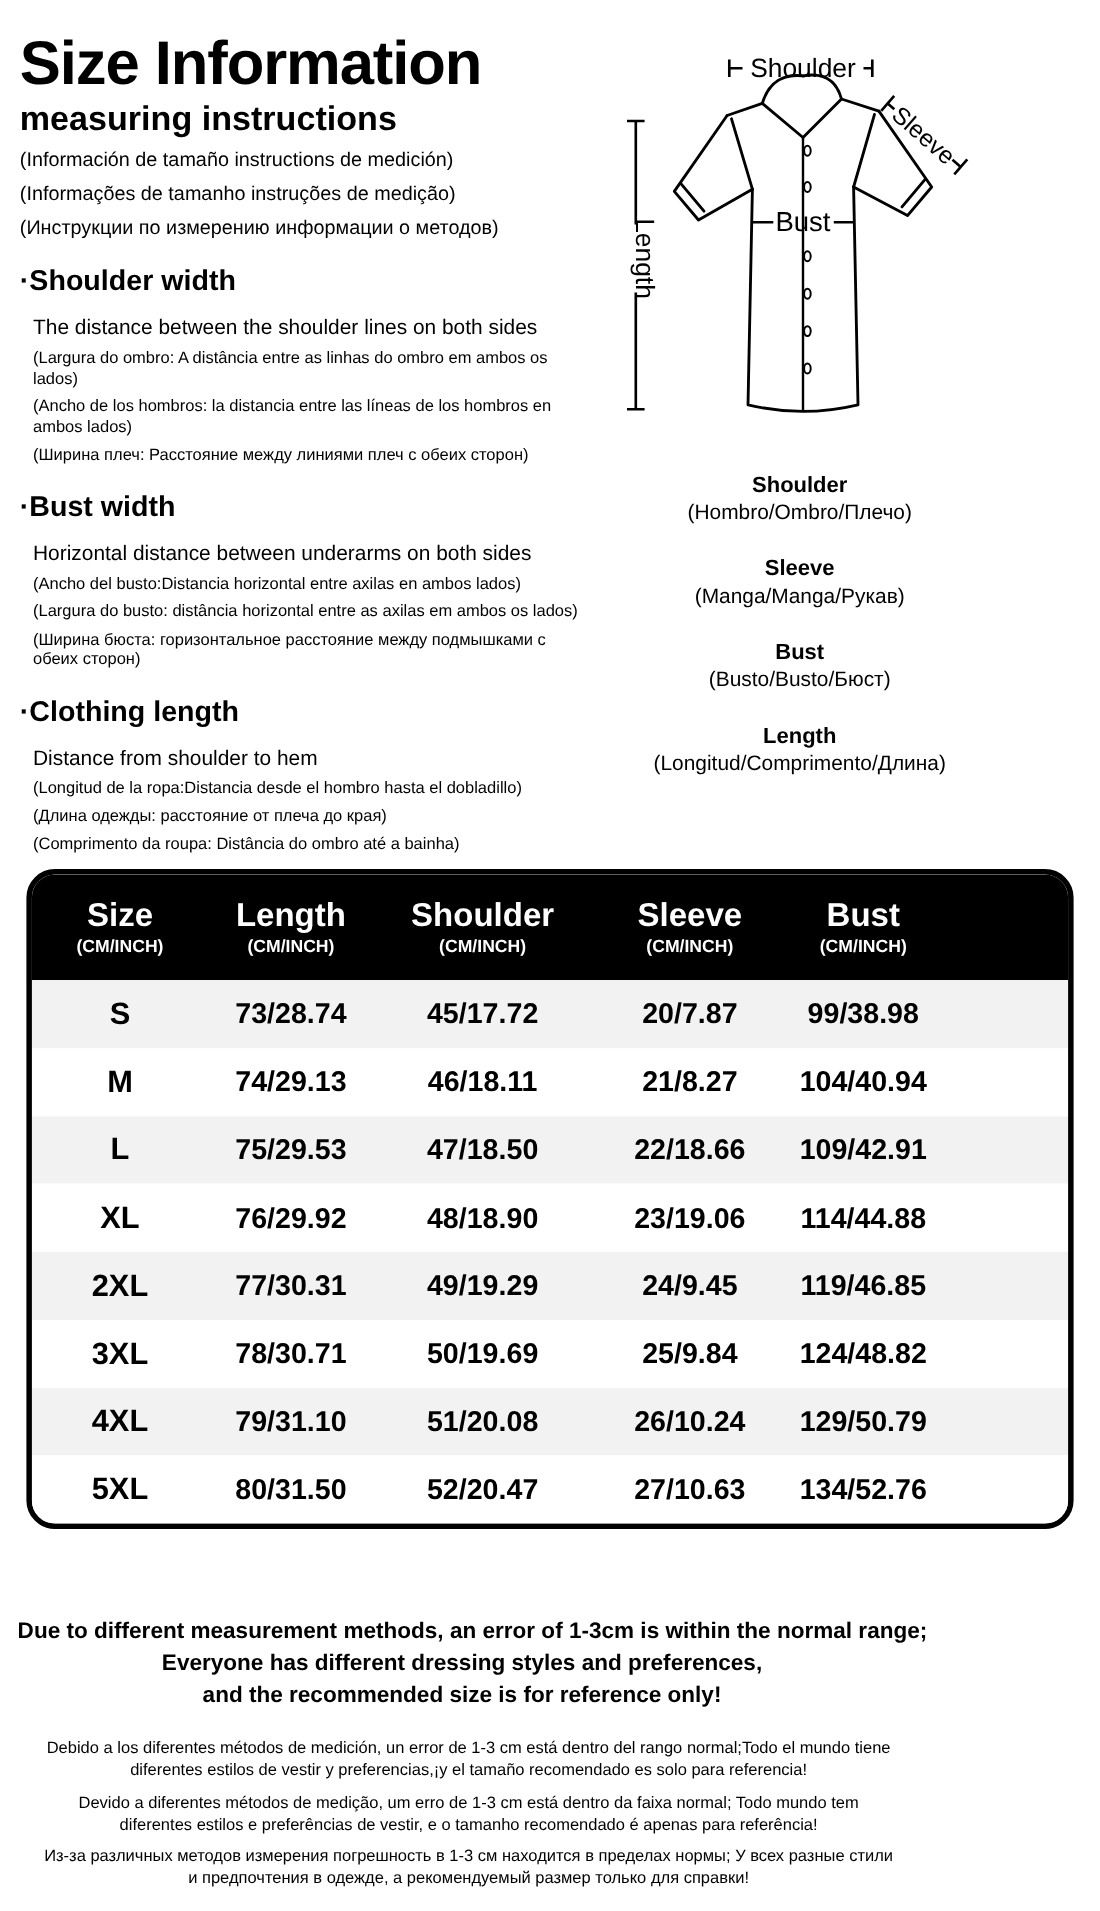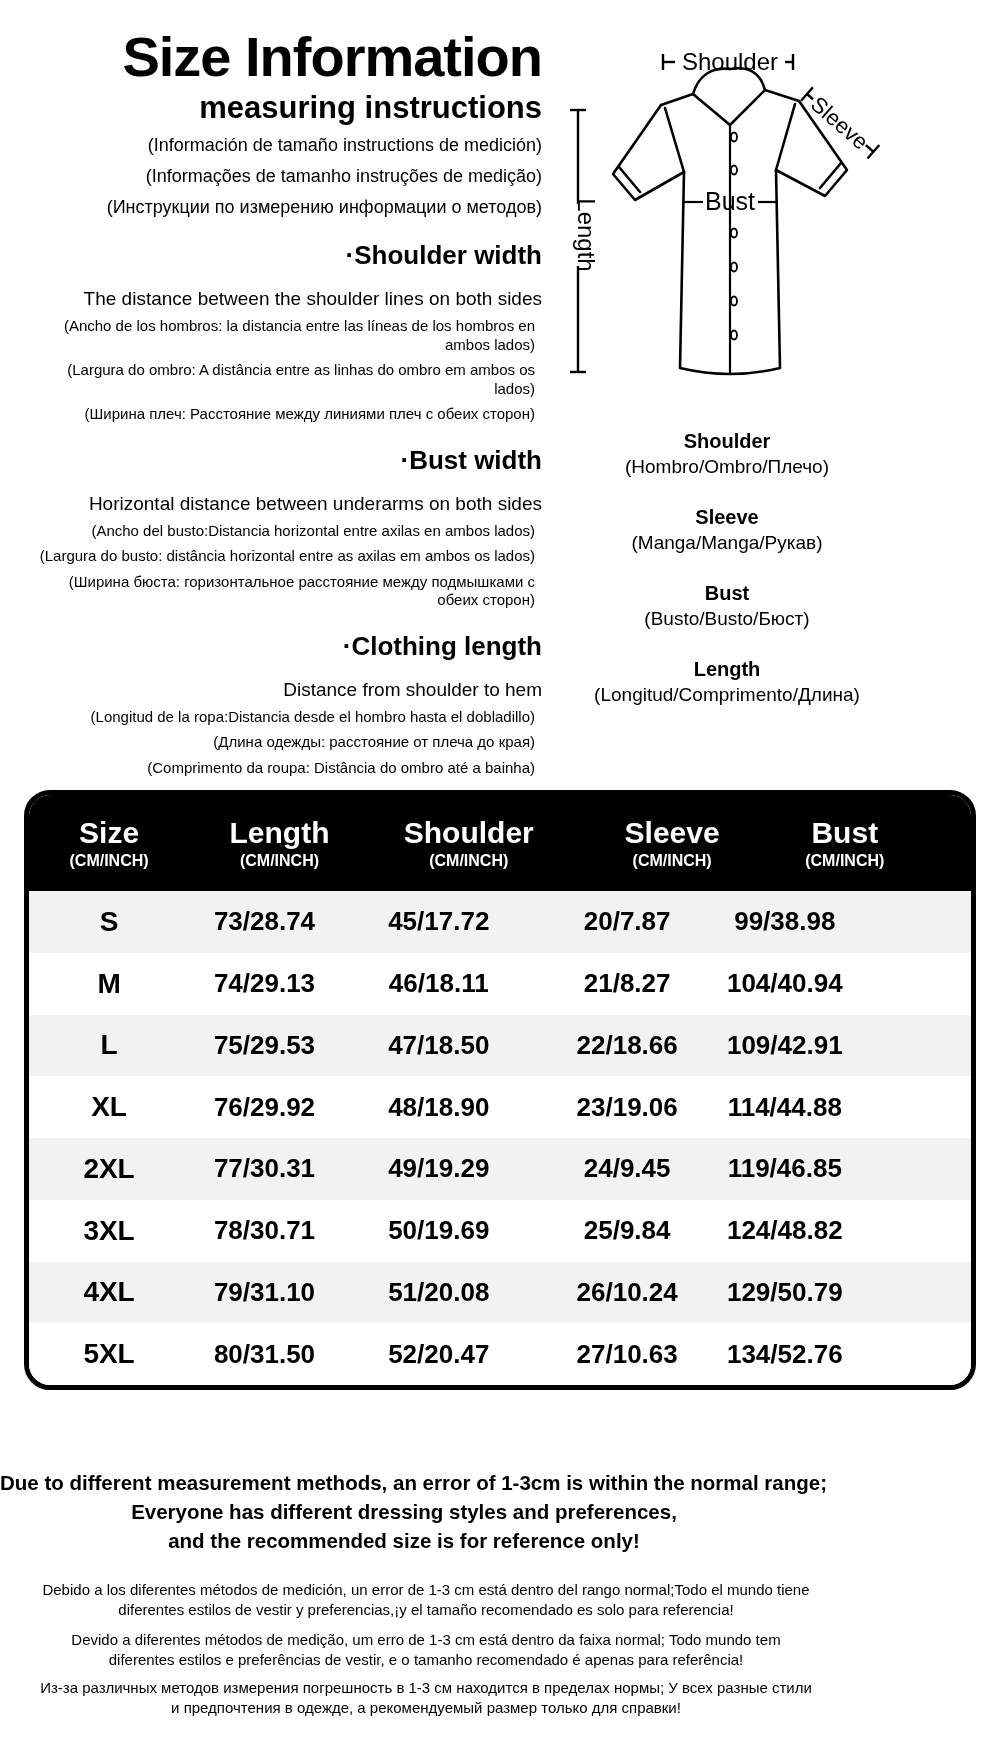--- a/index.html
+++ b/index.html
@@ -1,20 +1,20 @@
 <!DOCTYPE html>
 <html><head>
 <meta charset="utf-8">
 <style>
   html,body{margin:0;padding:0;background:#fff;}
   .page{position:relative;width:1000px;height:1737px;background:#ffffff;
         font-family:"Liberation Sans",sans-serif;color:#000;overflow:hidden;}
 
   
-  .left-col{position:absolute;left:18px;top:26px;width:524px;text-align:right;}
+  .left-col{position:absolute;left:18px;top:26px;width:524px;}
   .title{font-size:56px;line-height:62px;font-weight:700;letter-spacing:-1px;}
   .subtitle{font-size:31px;line-height:36px;font-weight:700;margin-top:2px;}
   .subtitle-trans{font-size:18px;line-height:24px;margin-top:7px;}
   .section{margin-top:21px;}
   .sec-title{font-size:26px;font-weight:700;line-height:30px;}
   .sec-bullet{font-weight:700;}
   .sec-desc{font-size:19px;line-height:22px;margin:18px 0 0 12px;}
   .sec-note{font-size:15px;line-height:18.5px;margin:7px 0 0 12px;max-width:505px;}
 
   
@@ -23,35 +23,35 @@
   .legend{position:absolute;left:553px;top:428px;width:348px;text-align:center;}
   .legend-item{margin-bottom:24px;}
   .legend-term{font-size:20px;font-weight:700;line-height:26px;}
   .legend-trans{font-size:19px;line-height:26px;}
 
   
   .size-table{position:absolute;left:24px;top:790px;width:952px;height:600px;
               border:5px solid #000;border-radius:26px;overflow:hidden;
               display:flex;flex-direction:column;background:#fff;box-sizing:border-box;}
   .thead{background:#000;color:#fff;height:96px;flex:0 0 96px;display:grid;
-         grid-template-columns:17% 16% 21% 19% 27%;align-items:center;gap:15px;}
+         grid-template-columns:17% 16% 21% 19% 27%;align-items:center;}
   .hcell{text-align:center;}
   .hlabel{font-size:30px;font-weight:700;line-height:32px;}
   .hunit{font-size:16px;font-weight:700;margin-top:3px;}
   .tbody{flex:1;display:flex;flex-direction:column;}
   .trow{flex:1;display:grid;grid-template-columns:17% 16% 21% 19% 27%;
         align-items:center;background:#fff;}
   .trow.stripe{background:#f2f2f2;}
   .cell{text-align:center;font-size:26px;font-weight:700;}
   .cell.c0{font-size:28px;}
   .hcell.c4,.cell.c4{padding-right:118px;}
 
   
   .footer-en{position:absolute;left:0;top:1468px;width:808px;text-align:center;
-             font-size:20.5px;font-weight:700;line-height:29px;}
+             font-size:20.5px;font-weight:700;line-height:29px;padding-left:16px;}
   .footer-en div{white-space:nowrap;}
   .footer-p{position:absolute;left:0;width:852px;text-align:center;
             font-size:15px;line-height:20px;}
   .footer-p div{white-space:nowrap;}
   .footer-es{top:1580px;} .footer-pt{top:1630px;} .footer-ru{top:1678px;}
 </style>
 </head>
 <body>
 
 <div class="page">
@@ -59,22 +59,22 @@
   <div class="left-col">
     <div class="title">Size Information</div>
     <div class="subtitle">measuring instructions</div>
     <div class="subtitle-trans">(Información de tamaño instructions de medición)</div>
     <div class="subtitle-trans">(Informações de tamanho instruções de medição)</div>
     <div class="subtitle-trans">(Инструкции по измерению информации о методов)</div>
 
     <div class="section">
       <div class="sec-title"><span class="sec-bullet">·</span><span>Shoulder width</span></div>
       <div class="sec-desc">The distance between the shoulder lines on both sides</div>
+      <div class="sec-note">(Largura do ombro: A distância entre as linhas do ombro em ambos os lados)</div>
       <div class="sec-note">(Ancho de los hombros: la distancia entre las líneas de los hombros en ambos lados)</div>
-      <div class="sec-note">(Largura do ombro: A distância entre as linhas do ombro em ambos os lados)</div>
       <div class="sec-note">(Ширина плеч: Расстояние между линиями плеч с обеих сторон)</div>
     </div>
 
     <div class="section">
       <div class="sec-title"><span class="sec-bullet">·</span><span>Bust width</span></div>
       <div class="sec-desc">Horizontal distance between underarms on both sides</div>
       <div class="sec-note">(Ancho del busto:Distancia horizontal entre axilas en ambos lados)</div>
       <div class="sec-note">(Largura do busto: distância horizontal entre as axilas em ambos os lados)</div>
       <div class="sec-note">(Ширина бюста: горизонтальное расстояние между подмышками с обеих сторон)</div>
     </div>

